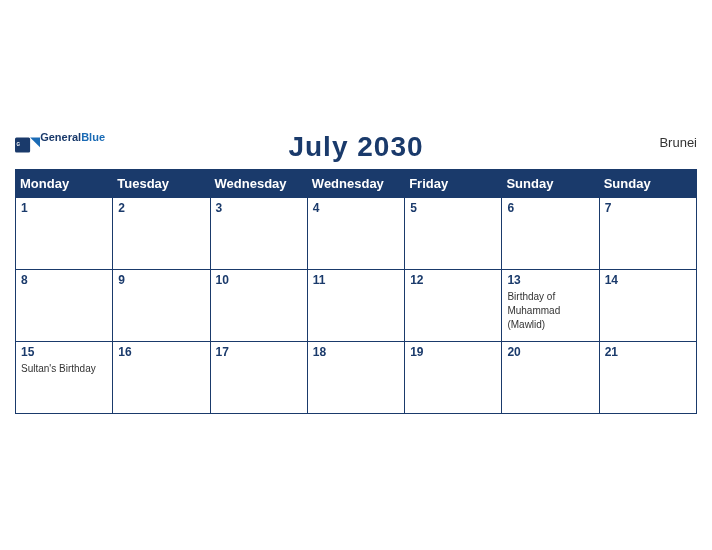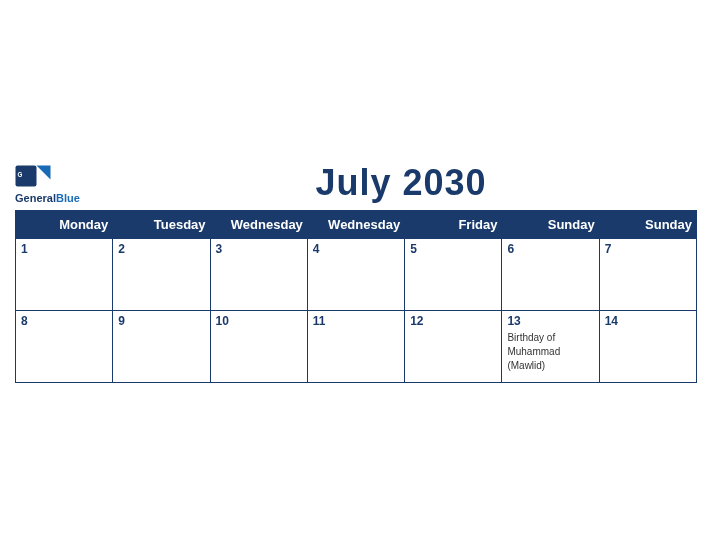--- a/index.html
+++ b/index.html
@@ -19,21 +19,21 @@
     }
     .calendar-header {
       display: flex;
       align-items: flex-start;
       justify-content: space-between;
       margin-bottom: 6px;
       position: relative;
     }
     .logo-area {
       display: flex;
-      flex-direction: column;
+      flex-direction: row;
       align-items: flex-start;
       width: 90px;
     }
     .logo-text {
       font-size: 11px;
       color: #1a3a6b;
       font-weight: bold;
       line-height: 1.1;
     }
     .logo-blue {
@@ -42,41 +42,41 @@
     .logo-icon {
       width: 36px;
       height: 28px;
       margin-bottom: 2px;
     }
     .calendar-title {
       text-align: center;
       flex: 1;
     }
     .calendar-title h1 {
-      font-size: 36px;
+      font-size: 28px;
       color: #1a3a6b;
       font-weight: bold;
       letter-spacing: 1px;
     }
     .country-label {
       font-size: 13px;
       color: #333;
       width: 90px;
       text-align: right;
       padding-top: 4px;
     }
     .calendar-table {
       width: 100%;
       border-collapse: collapse;
       border: 1px solid #1a3a6b;
     }
     .calendar-table th {
       background-color: #1a3a6b;
       color: #fff;
-      text-align: right;
+      text-align: left;
       font-size: 13px;
       font-weight: bold;
       padding: 6px 4px;
       border: 1px solid #1a3a6b;
     }
     .calendar-table td {
       border: 1px solid #1a3a6b;
       vertical-align: top;
       padding: 3px 5px;
       height: 72px;
@@ -117,20 +117,21 @@
         <polygon points="30,5 50,5 50,25" fill="#1a6bb5"></polygon>
         <text x="3" y="22" font-size="9" fill="white" font-weight="bold">G</text>
       </svg>
       <span class="logo-text">
         <span>General</span><span class="logo-blue">Blue</span>
       </span>
     </div>
     <div class="calendar-title">
       <h1>July 2030</h1>
     </div>
+    <div class="country-label">Brunei</div>
   </div>
 
   <table class="calendar-table">
     <thead>
       <tr>
         <th>Monday</th>
         <th>Tuesday</th>
         <th>Wednesday</th>
         <th>Wednesday</th>
         <th>Friday</th>
@@ -176,15 +177,36 @@
             <span class="day-number">11</span>
           </td>
           <td>
             <span class="day-number">12</span>
           </td>
           <td><span class="day-number">13</span><span class="event-text">Birthday of Muhammad (Mawlid)</span></td>
           <td>
             <span class="day-number">14</span>
           </td>
         </tr>
+        <tr class="week-row">
+          <td><span class="day-number">15</span><span class="event-text">Sultan's Birthday</span></td>
+          <td>
+            <span class="day-number">16</span>
+          </td>
+          <td>
+            <span class="day-number">17</span>
+          </td>
+          <td>
+            <span class="day-number">18</span>
+          </td>
+          <td>
+            <span class="day-number">19</span>
+          </td>
+          <td>
+            <span class="day-number">20</span>
+          </td>
+          <td>
+            <span class="day-number">21</span>
+          </td>
+        </tr>
       </tbody>
   </table>
 </div>
 
 </body></html>

